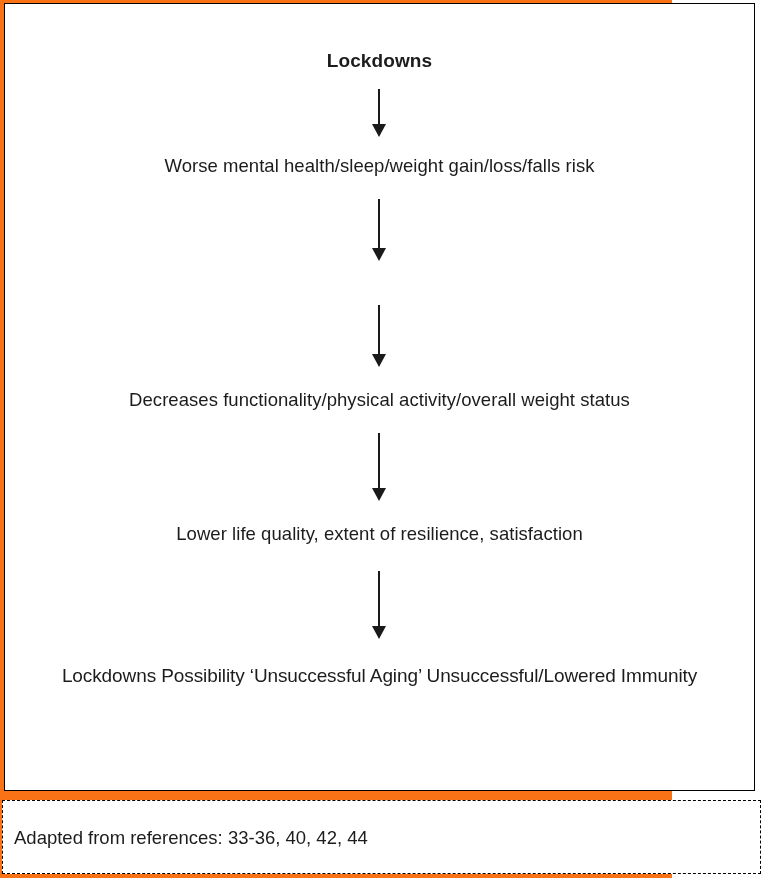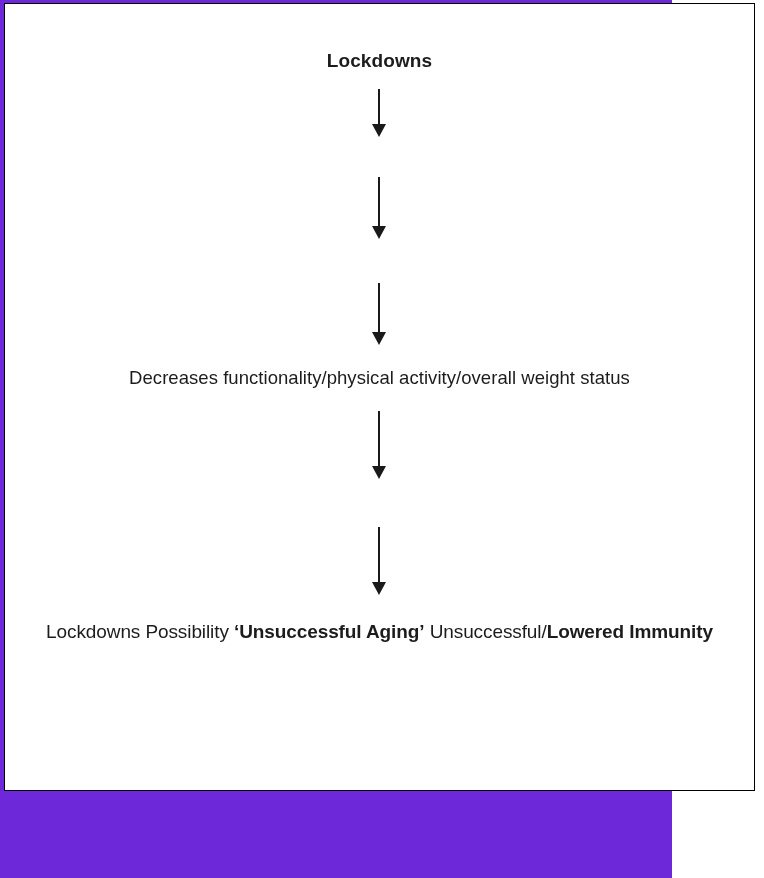--- a/index.html
+++ b/index.html
@@ -13,21 +13,21 @@
     height: 878px;
     font-family: "Liberation Sans", sans-serif;
     color: #1a1a1a;
     overflow: hidden;
   }
 
   #page {
     position: relative;
     width: 672px;
     height: 878px;
-    background: #6d28d9;
+    background: #f97316;
   }
 
   
   #flow-panel {
     position: absolute;
     left: 4px;
     top: 3px;
     width: 751px;
     height: 788px;
     box-sizing: border-box;
@@ -66,21 +66,21 @@
     font-weight: normal;
     letter-spacing: 0.05px;
   }
 
   .node-final {
     font-size: 19px;
     font-weight: normal;
     letter-spacing: -0.1px;
   }
   .node-final b {
-    font-weight: bold;
+    font-weight: normal;
   }
 
   
   .arrow {
     position: relative;
     width: 20px;
     flex: none;
   }
   .arrow .shaft {
     position: absolute;
@@ -167,20 +167,21 @@
 
       <div class="sp-a"></div>
 
       <div class="arrow arrow-1 arrow-center">
         <span class="shaft"></span>
         <span class="head"></span>
       </div>
 
       <div class="sp-b"></div>
 
+      <div class="node node-step">Worse mental health/sleep/weight gain/loss/falls risk</div>
 
       <div class="sp-c"></div>
 
       <div class="arrow arrow-2 arrow-center">
         <span class="shaft"></span>
         <span class="head"></span>
       </div>
 
       <div class="sp-d"></div>
 
@@ -198,29 +199,33 @@
 
       <div class="sp-g"></div>
 
       <div class="arrow arrow-4 arrow-center">
         <span class="shaft"></span>
         <span class="head"></span>
       </div>
 
       <div class="sp-h"></div>
 
+      <div class="node node-step">Lower life quality, extent of resilience, satisfaction</div>
 
       <div class="sp-i"></div>
 
       <div class="arrow arrow-5 arrow-center">
         <span class="shaft"></span>
         <span class="head"></span>
       </div>
 
       <div class="sp-j"></div>
 
       <div class="node node-final" id="final-node"><span>Lockdowns Possibility </span><b>‘Unsuccessful Aging’</b><span> Unsuccessful/</span><b>Lowered Immunity</b></div>
 
     </div>
   </div>
 
+  <div id="footnote-box">
+    <div id="footnote-text">Adapted from references: 33-36, 40, 42, 44</div>
+  </div>
 
 </div>
 
 </body></html>

